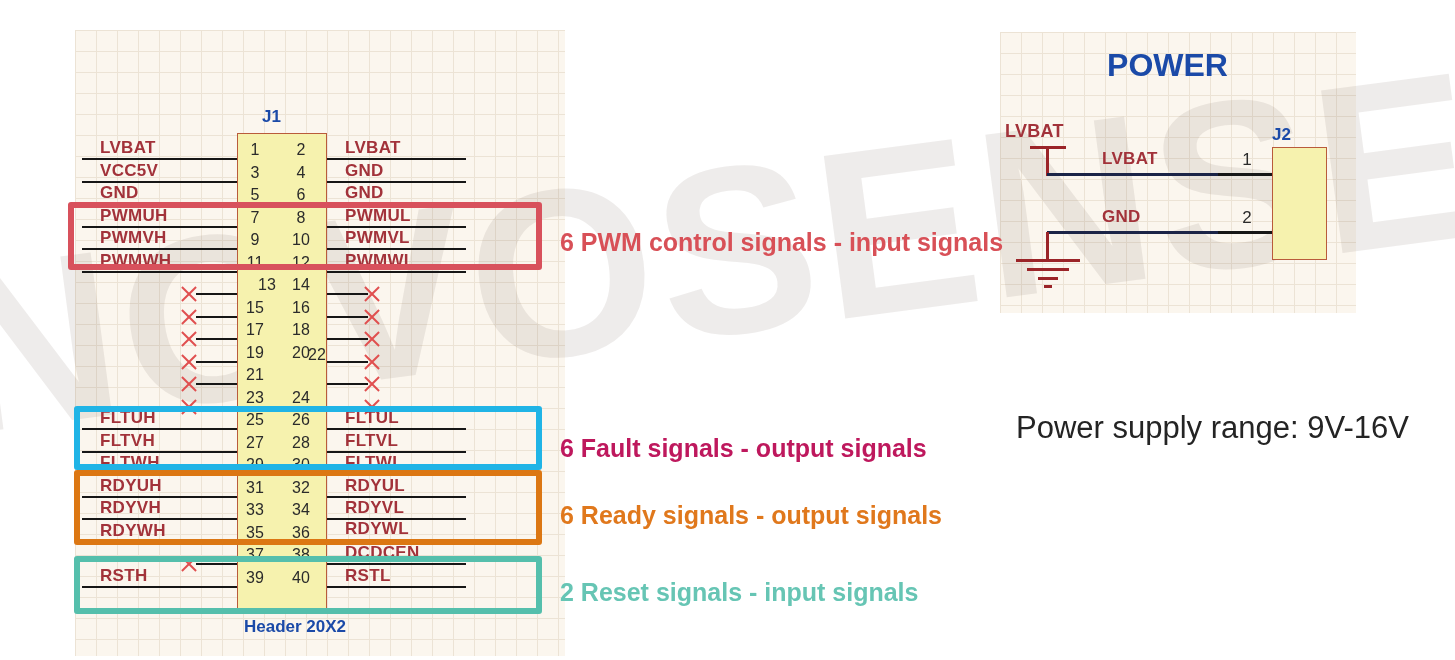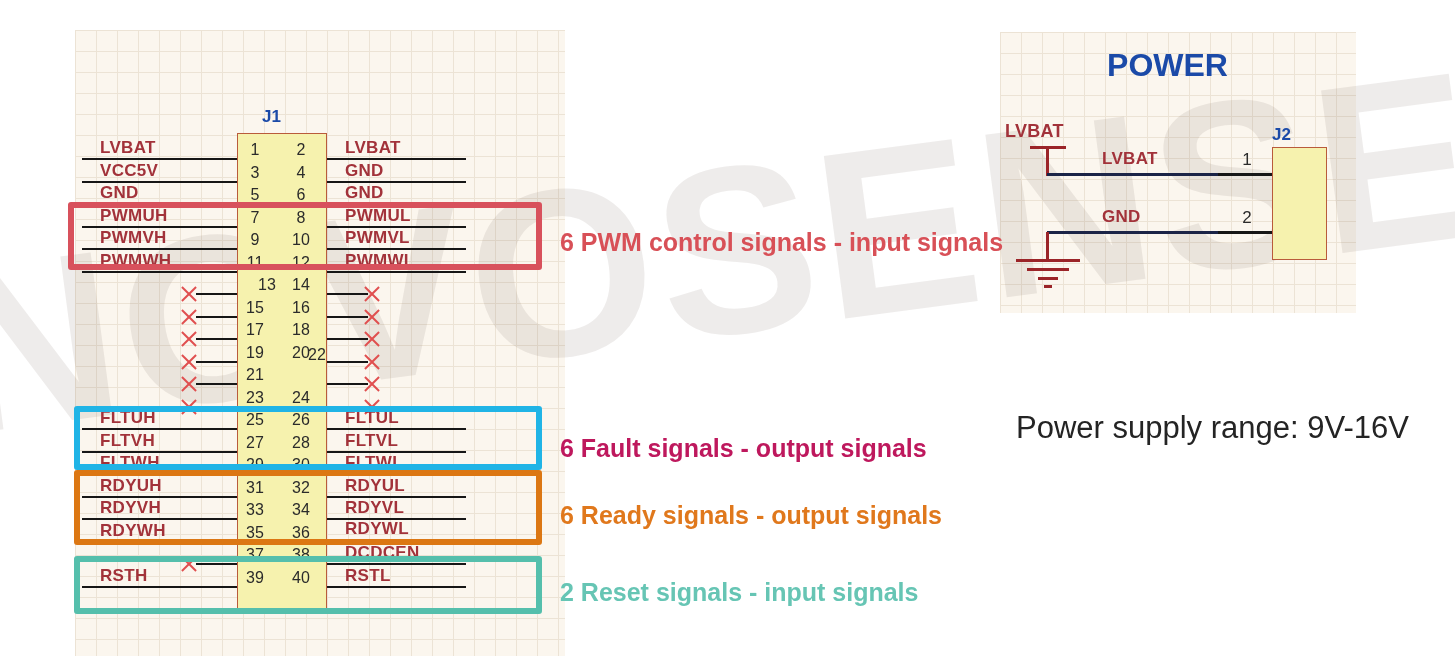--- a/index.html
+++ b/index.html
@@ -178,20 +178,21 @@
       <div class="sch wire" style="left: 327px; top: 563px; width: 139px;"></div>
       <div class="sch net-label" style="left: 345px; top: 543px;">DCDCEN</div>
       <div class="sch wire" style="left: 82px; top: 585.5px; width: 155px;"></div>
       <div class="sch net-label" style="left: 100px; top: 565.5px;">RSTH</div>
       <div class="sch pin-num" style="left: 255px; top: 568.5px;">39</div>
       <div class="sch pin-num" style="left: 301px; top: 568.5px;">40</div>
       <div class="sch wire" style="left: 327px; top: 585.5px; width: 139px;"></div>
       <div class="sch net-label" style="left: 345px; top: 565.5px;">RSTL</div>
     </div>
 
+  <div class="sch refdes" style="left:190px;top:617px;width:210px;text-align:center;">Header 20X2</div>
 
   <div id="signal-groups">
       <div class="group-box" style="left: 68px; top: 202px; width: 474px; height: 68px; border-color: rgb(216, 81, 92);"></div>
       <div class="annotation" style="left: 560px; top: 226px; color: rgb(216, 80, 87);">6 PWM control signals - input signals</div>
       <div class="group-box" style="left: 74px; top: 406px; width: 468px; height: 64px; border-color: rgb(32, 180, 230);"></div>
       <div class="annotation" style="left: 560px; top: 432px; color: #be185d;">6 Fault signals - output signals</div>
       <div class="group-box" style="left: 74px; top: 470px; width: 468px; height: 75px; border-color: rgb(220, 119, 19);"></div>
       <div class="annotation" style="left: 560px; top: 499px; color: rgb(224, 120, 28);">6 Ready signals - output signals</div>
       <div class="group-box" style="left: 74px; top: 556px; width: 468px; height: 58px; border-color: rgb(85, 191, 172);"></div>
       <div class="annotation" style="left: 560px; top: 576px; color: rgb(102, 197, 180);">2 Reset signals - input signals</div>

